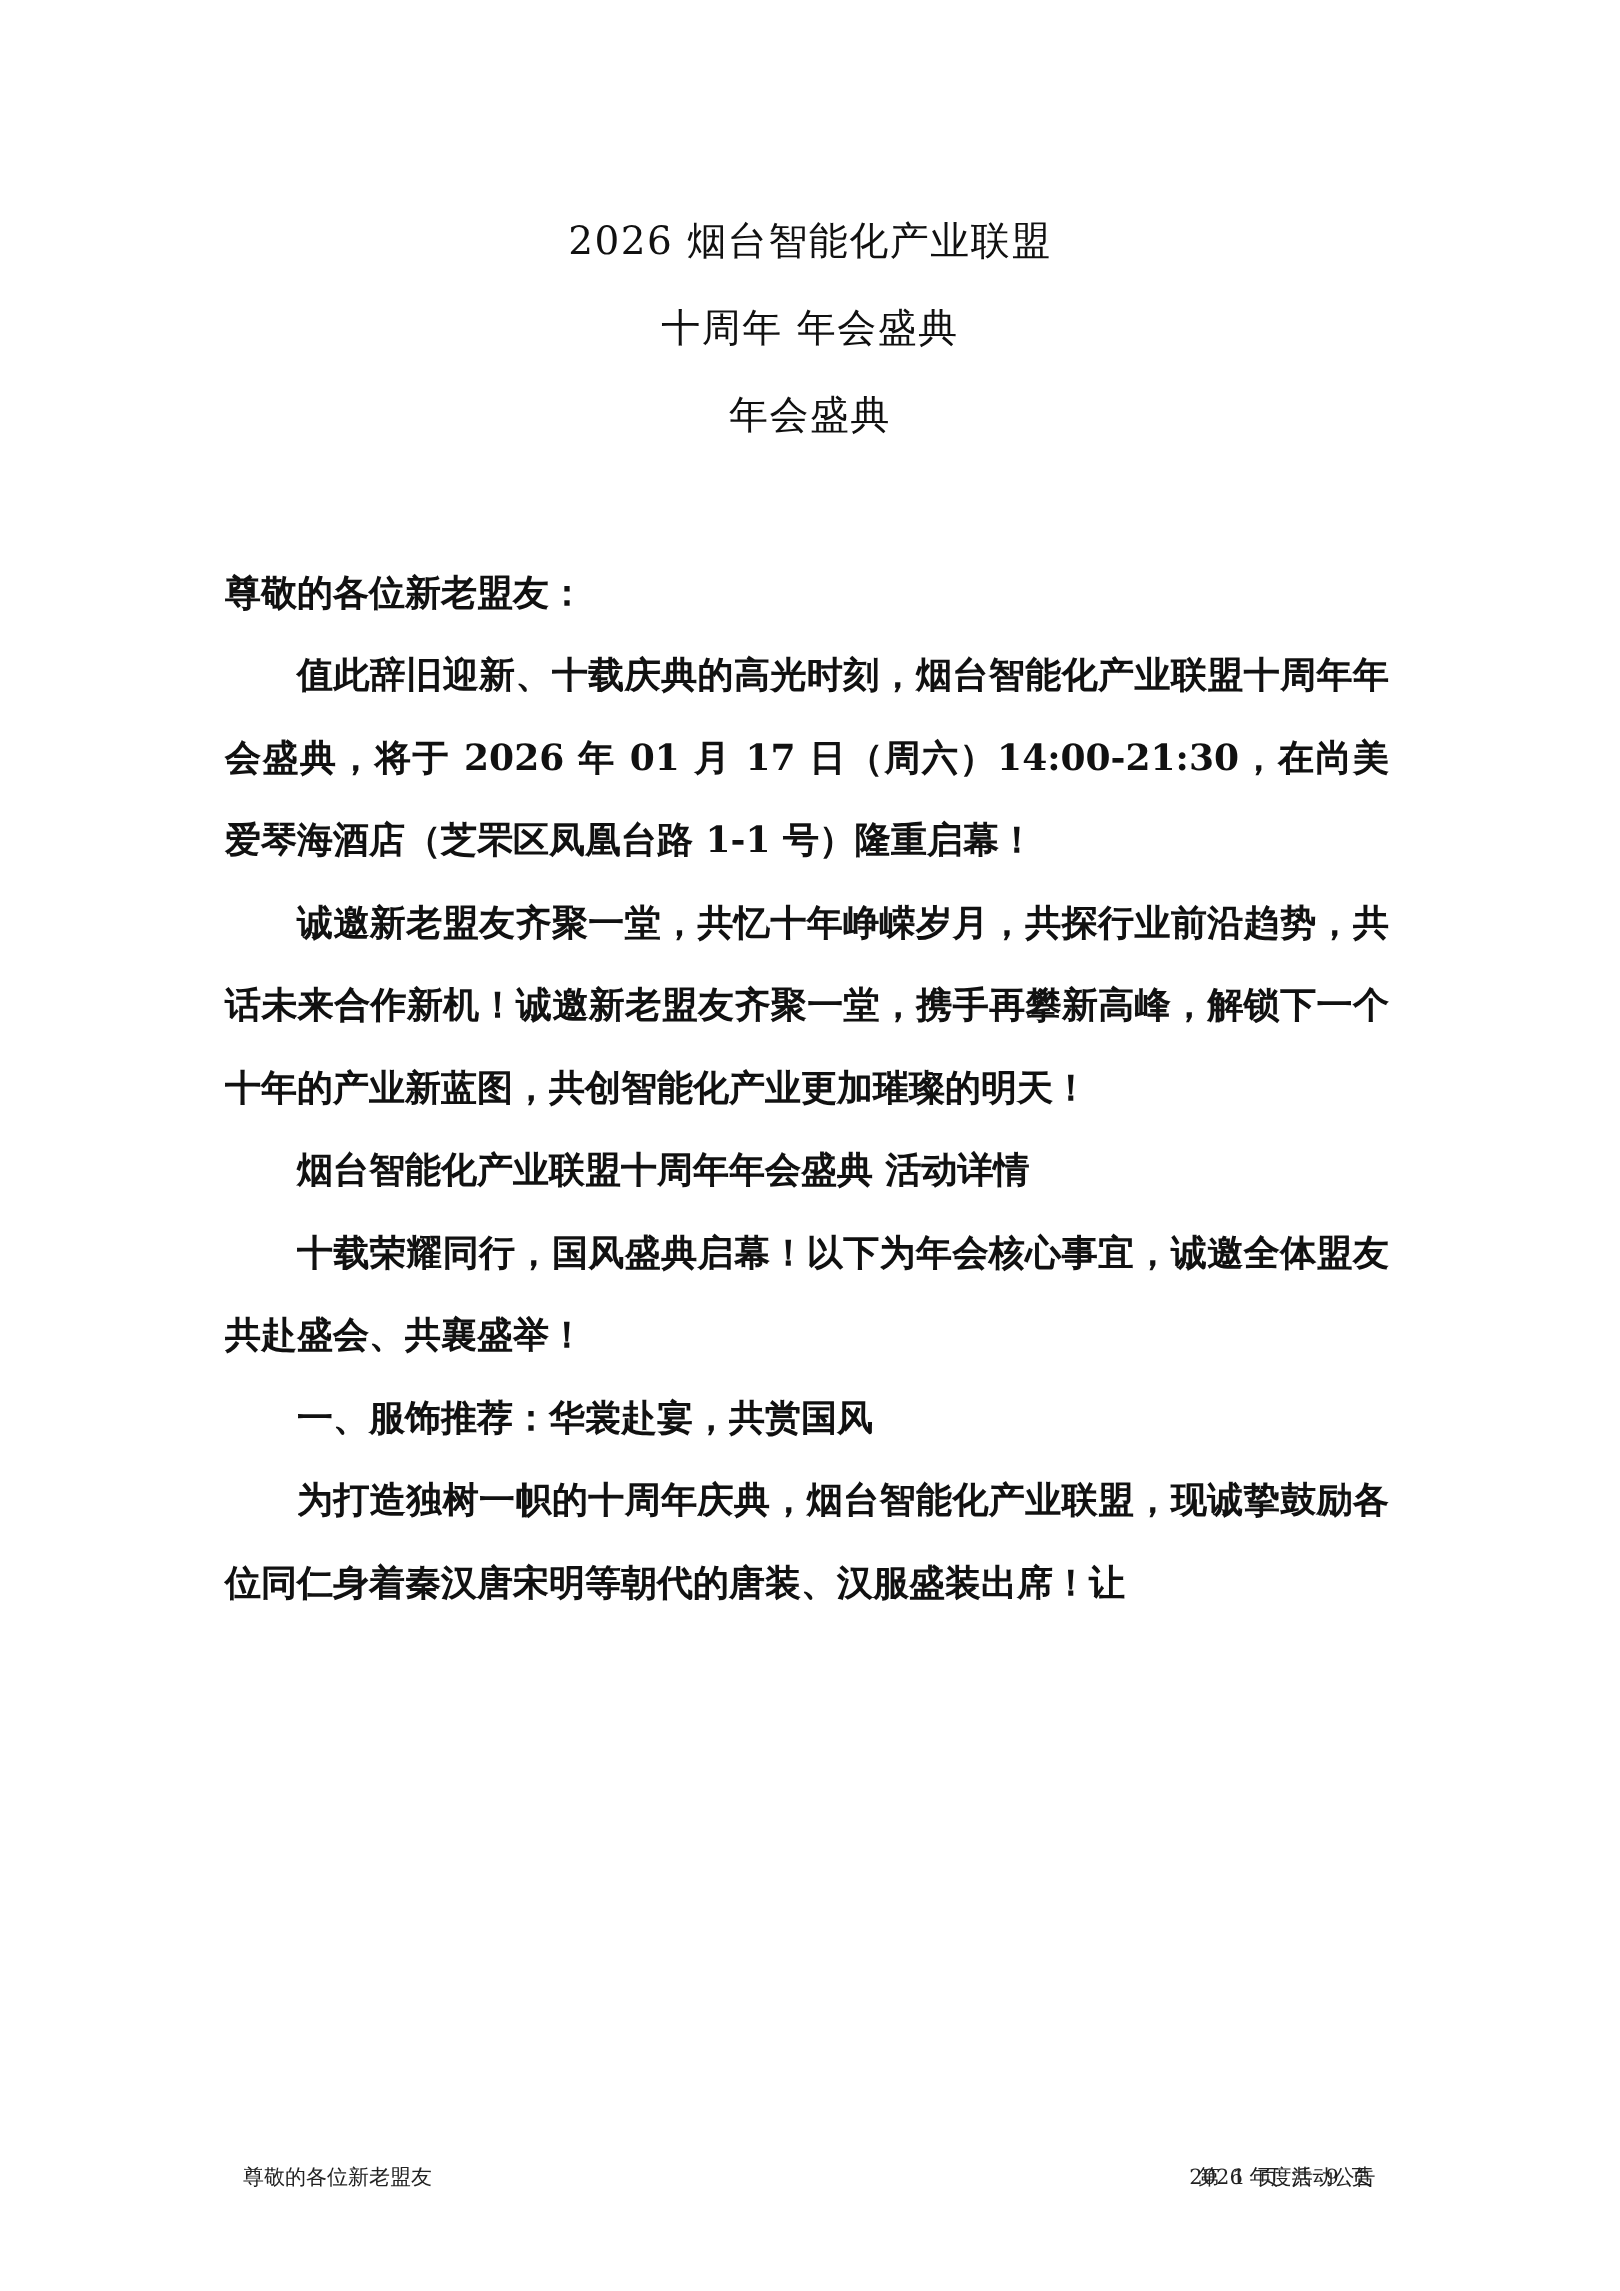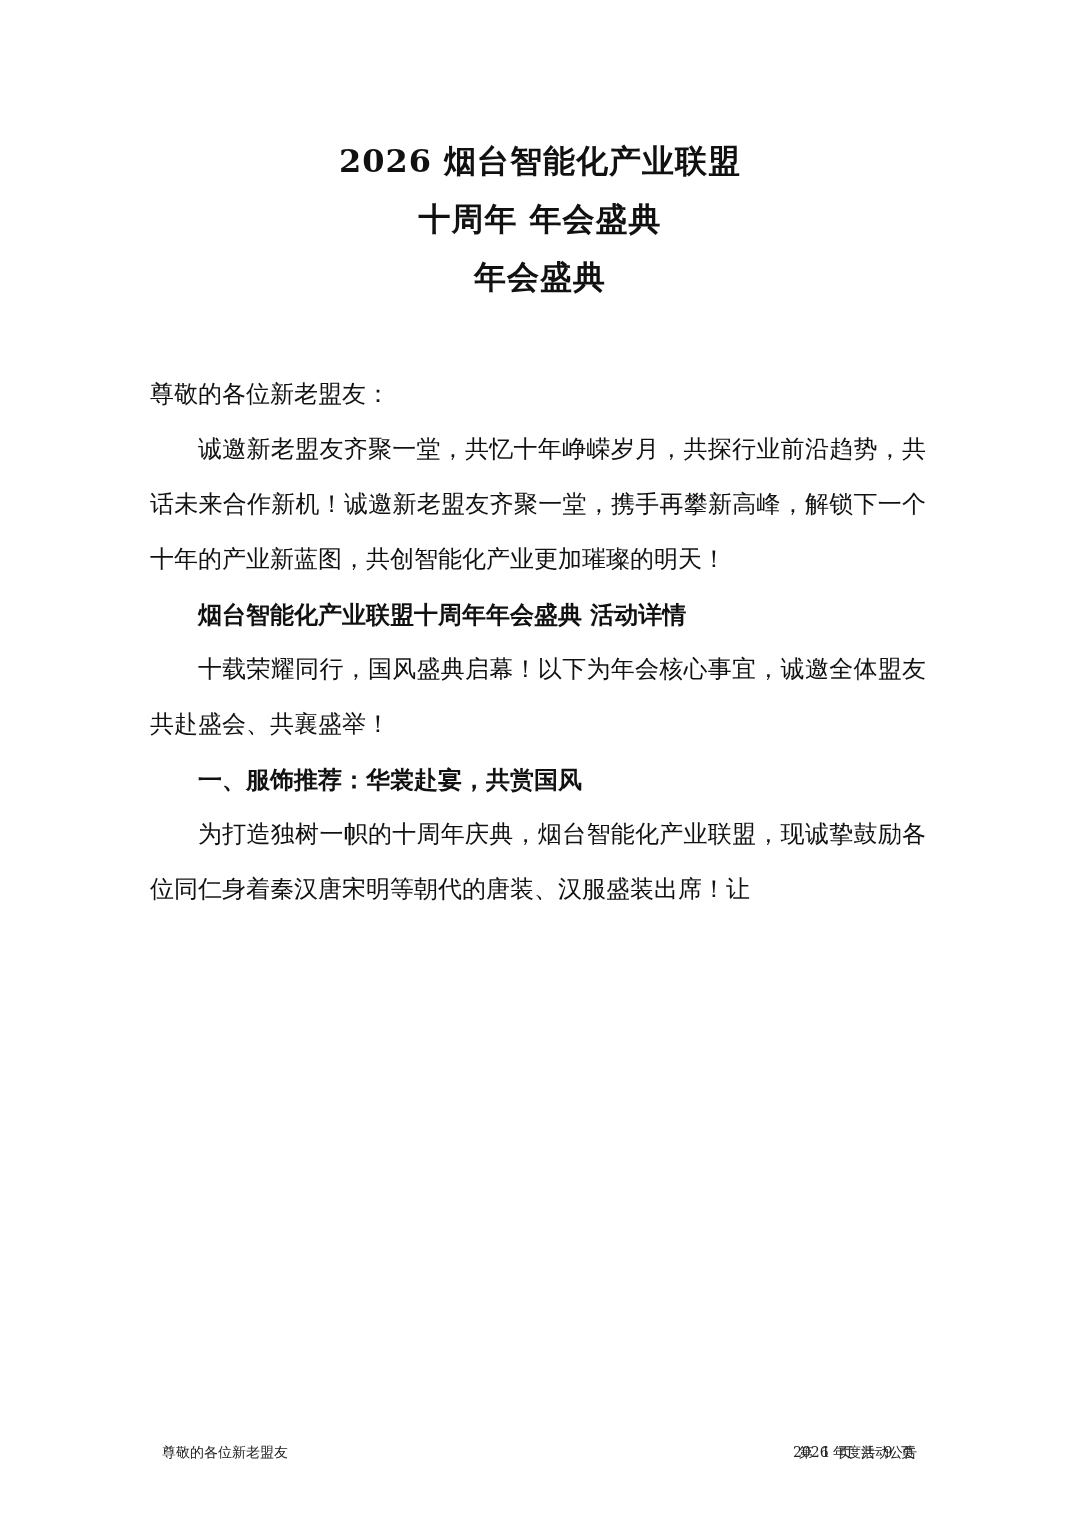--- a/index.html
+++ b/index.html
@@ -23,37 +23,38 @@
       background: #ffffff;
     }
     .title-block {
       position: absolute;
       left: 0;
       top: 132px;
       width: 1080px;
       text-align: center;
     }
     .title-line {
-      font-size: 32px;
+      font-size: 26px;
       line-height: 58px;
       height: 58px;
-      font-weight: bold;
+      font-weight: normal;
       letter-spacing: 1px;
     }
     .body-block {
       position: absolute;
       left: 150px;
       top: 367px;
       width: 776px;
       font-size: 24px;
       line-height: 55px;
       text-align: justify;
     }
     .body-block p {
       margin: 0;
+      font-weight: bold;
     }
     .salutation {
       margin: 0;
     }
     .indent {
       text-indent: 48px;
     }
     .bold {
       font-weight: bold;
     }
@@ -77,20 +78,21 @@
 <div class="page">
 
   <div class="title-block">
     <div class="title-line">2026 烟台智能化产业联盟</div>
     <div class="title-line">十周年 年会盛典</div>
     <div class="title-line">年会盛典</div>
   </div>
 
   <div class="body-block">
     <p class="salutation">尊敬的各位新老盟友：</p>
+    <p class="indent">值此辞旧迎新、十载庆典的高光时刻，烟台智能化产业联盟十周年年会盛典，将于 2026 年 01 月 17 日（周六）14:00-21:30，在尚美爱琴海酒店（芝罘区凤凰台路 1-1 号）隆重启幕！</p>
     <p class="indent">诚邀新老盟友齐聚一堂，共忆十年峥嵘岁月，共探行业前沿趋势，共话未来合作新机！诚邀新老盟友齐聚一堂，携手再攀新高峰，解锁下一个十年的产业新蓝图，共创智能化产业更加璀璨的明天！</p>
     <p class="indent bold">烟台智能化产业联盟十周年年会盛典 活动详情</p>
     <p class="indent">十载荣耀同行，国风盛典启幕！以下为年会核心事宜，诚邀全体盟友共赴盛会、共襄盛举！</p>
     <p class="indent bold">一、服饰推荐：华裳赴宴，共赏国风</p>
     <p class="indent">为打造独树一帜的十周年庆典，烟台智能化产业联盟，现诚挚鼓励各位同仁身着秦汉唐宋明等朝代的唐装、汉服盛装出席！让</p>
   </div>
 
   <div class="footer">
     <span class="footer-center">2026 年度活动公告</span>
     <span class="footer-left">尊敬的各位新老盟友</span>

